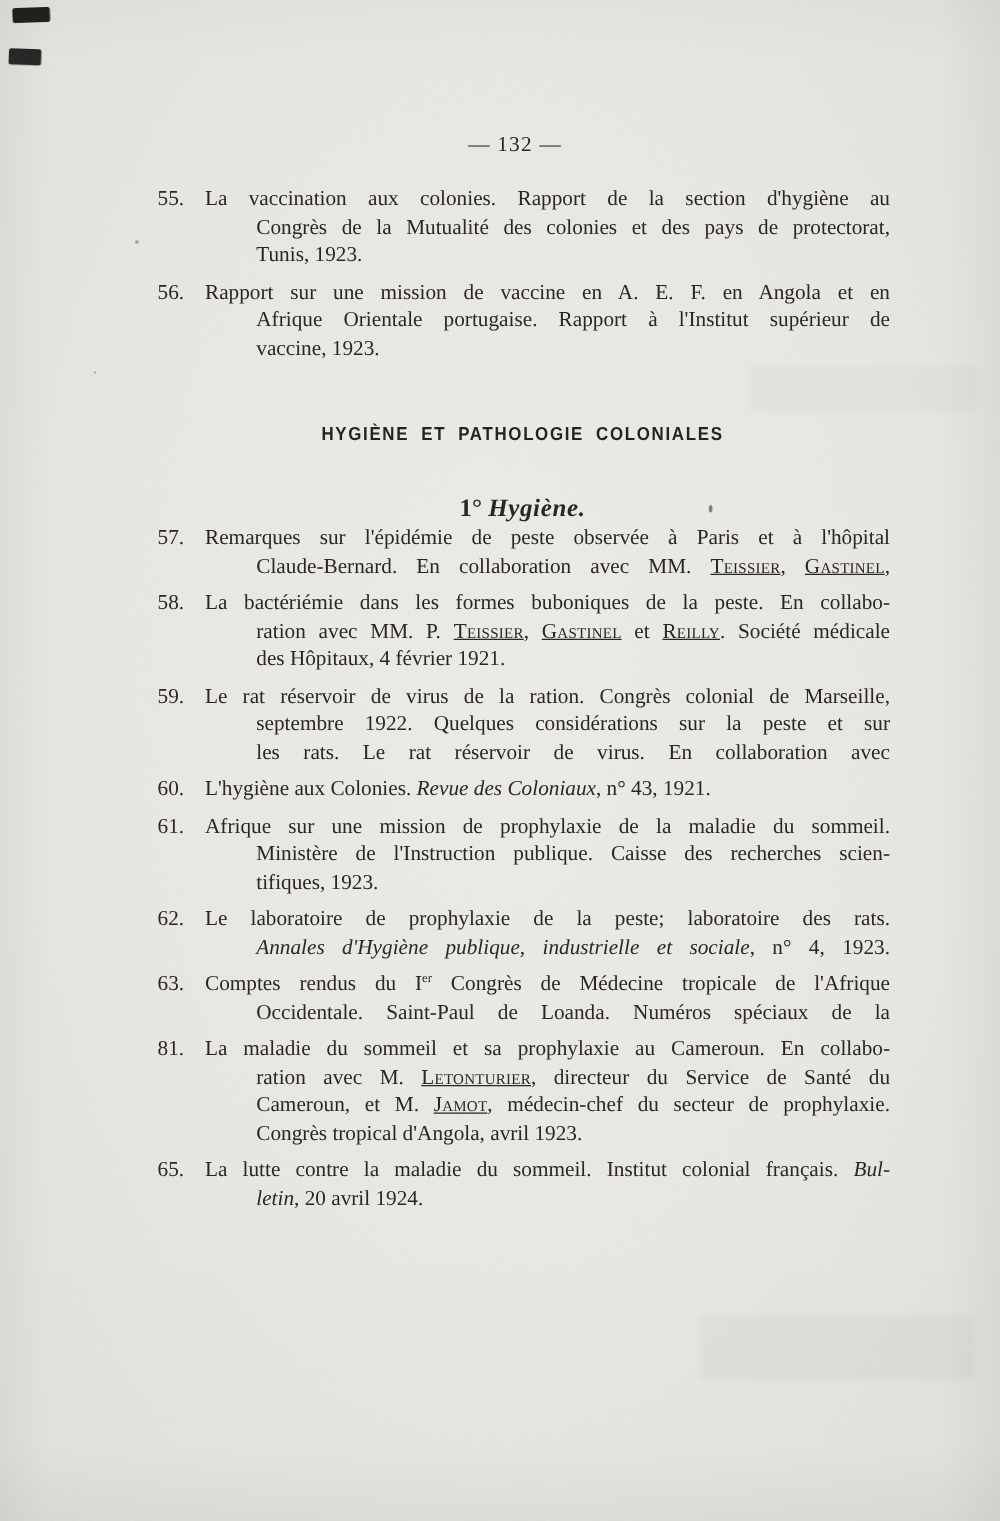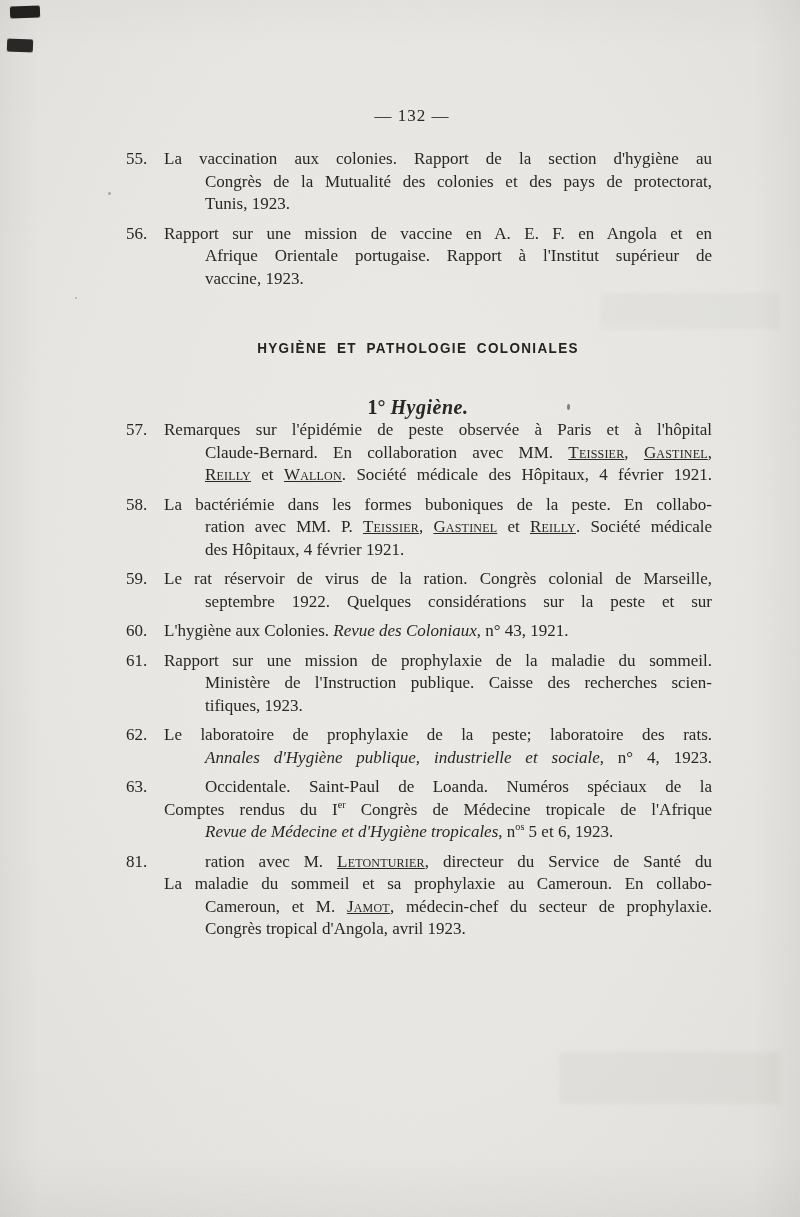--- a/index.html
+++ b/index.html
@@ -87,60 +87,64 @@
       </div>
 
     <div class="heading">HYGIÈNE ET PATHOLOGIE COLONIALES</div>
     <div class="subheading"><span>1° </span><span class="i">Hygiène.</span></div>
 
     <div>
         <div class="entry">
           <span class="num">57.</span>
           <div class="line f"><span>Remarques sur l'épidémie de peste observée à Paris et à l'hôpital</span></div>
           <div class="line c f"><span>Claude-Bernard. En collaboration avec MM. </span><span class="sc">Teissier</span><span>, </span><span class="sc">Gastinel</span><span>,</span></div>
-          <div class="line c f"><span class="sc">Reilly</span><span> et </span><span class="sc">Wallon</span><span>. Société médicale des Hôpitaux, 4 février 1921.</span></div>
         </div>
         <div class="entry">
           <span class="num">58.</span>
           <div class="line f"><span>La bactériémie dans les formes buboniques de la peste. En collabo-</span></div>
           <div class="line c f"><span>ration avec MM. P. </span><span class="sc">Teissier</span><span>, </span><span class="sc">Gastinel</span><span> et </span><span class="sc">Reilly</span><span>. Société médicale</span></div>
           <div class="line c"><span>des Hôpitaux, 4 février 1921.</span></div>
         </div>
         <div class="entry">
           <span class="num">59.</span>
           <div class="line f"><span>Le rat réservoir de virus de la ration. Congrès colonial de Marseille,</span></div>
           <div class="line c f"><span>septembre 1922. Quelques considérations sur la peste et sur</span></div>
+          <div class="line c f"><span>les rats. Le rat réservoir de virus. En collaboration avec</span></div>
         </div>
         <div class="entry">
           <span class="num">60.</span>
           <div class="line"><span>L'hygiène aux Colonies. </span><span class="i">Revue des Coloniaux</span><span>, n° 43, 1921.</span></div>
         </div>
         <div class="entry">
           <span class="num">61.</span>
-          <div class="line f"><span>Rapport sur une mission de prophylaxie de la maladie du sommeil.</span></div>
+          <div class="line f"><span>Afrique sur une mission de prophylaxie de la maladie du sommeil.</span></div>
           <div class="line c f"><span>Ministère de l'Instruction publique. Caisse des recherches scien-</span></div>
           <div class="line c"><span>tifiques, 1923.</span></div>
         </div>
         <div class="entry">
           <span class="num">62.</span>
           <div class="line f"><span>Le laboratoire de prophylaxie de la peste; laboratoire des rats.</span></div>
           <div class="line c f"><span class="i">Annales d'Hygiène publique, industrielle et sociale</span><span>, n° 4, 1923.</span></div>
         </div>
         <div class="entry">
           <span class="num">63.</span>
+          <div class="line f"><span>Comptes rendus du I</span><sup>er</sup><span> Congrès de Médecine tropicale de l'Afrique</span></div>
           <div class="line c f"><span>Occidentale. Saint-Paul de Loanda. Numéros spéciaux de la</span></div>
-          <div class="line f"><span>Comptes rendus du I</span><sup>er</sup><span> Congrès de Médecine tropicale de l'Afrique</span></div>
-          <div class="line c"><span class="i">Revue de Médecine et d'Hygiène tropicales</span><span>, n</span><sup>os</sup><span> 5 et 6, 1923.</span></div>
         </div>
         <div class="entry">
           <span class="num">81.</span>
+          <div class="line f"><span>La maladie du sommeil et sa prophylaxie au Cameroun. En collabo-</span></div>
           <div class="line c f"><span>ration avec M. </span><span class="sc">Letonturier</span><span>, directeur du Service de Santé du</span></div>
-          <div class="line f"><span>La maladie du sommeil et sa prophylaxie au Cameroun. En collabo-</span></div>
           <div class="line c f"><span>Cameroun, et M. </span><span class="sc">Jamot</span><span>, médecin-chef du secteur de prophylaxie.</span></div>
           <div class="line c"><span>Congrès tropical d'Angola, avril 1923.</span></div>
+        </div>
+        <div class="entry">
+          <span class="num">65.</span>
+          <div class="line f"><span>La lutte contre la maladie du sommeil. Institut colonial français. </span><span class="i">Bul-</span></div>
+          <div class="line c"><span class="i">letin</span><span>, 20 avril 1924.</span></div>
         </div>
       </div>
   </div>
 
   <svg class="grain" width="800" height="1217" xmlns="http://www.w3.org/2000/svg">
     <filter id="g">
       <feTurbulence type="fractalNoise" baseFrequency="0.85" numOctaves="2" stitchTiles="stitch"></feTurbulence>
       <feColorMatrix type="saturate" values="0"></feColorMatrix>
       <feComponentTransfer>
           <feFuncA type="linear" slope="0.5"></feFuncA>

